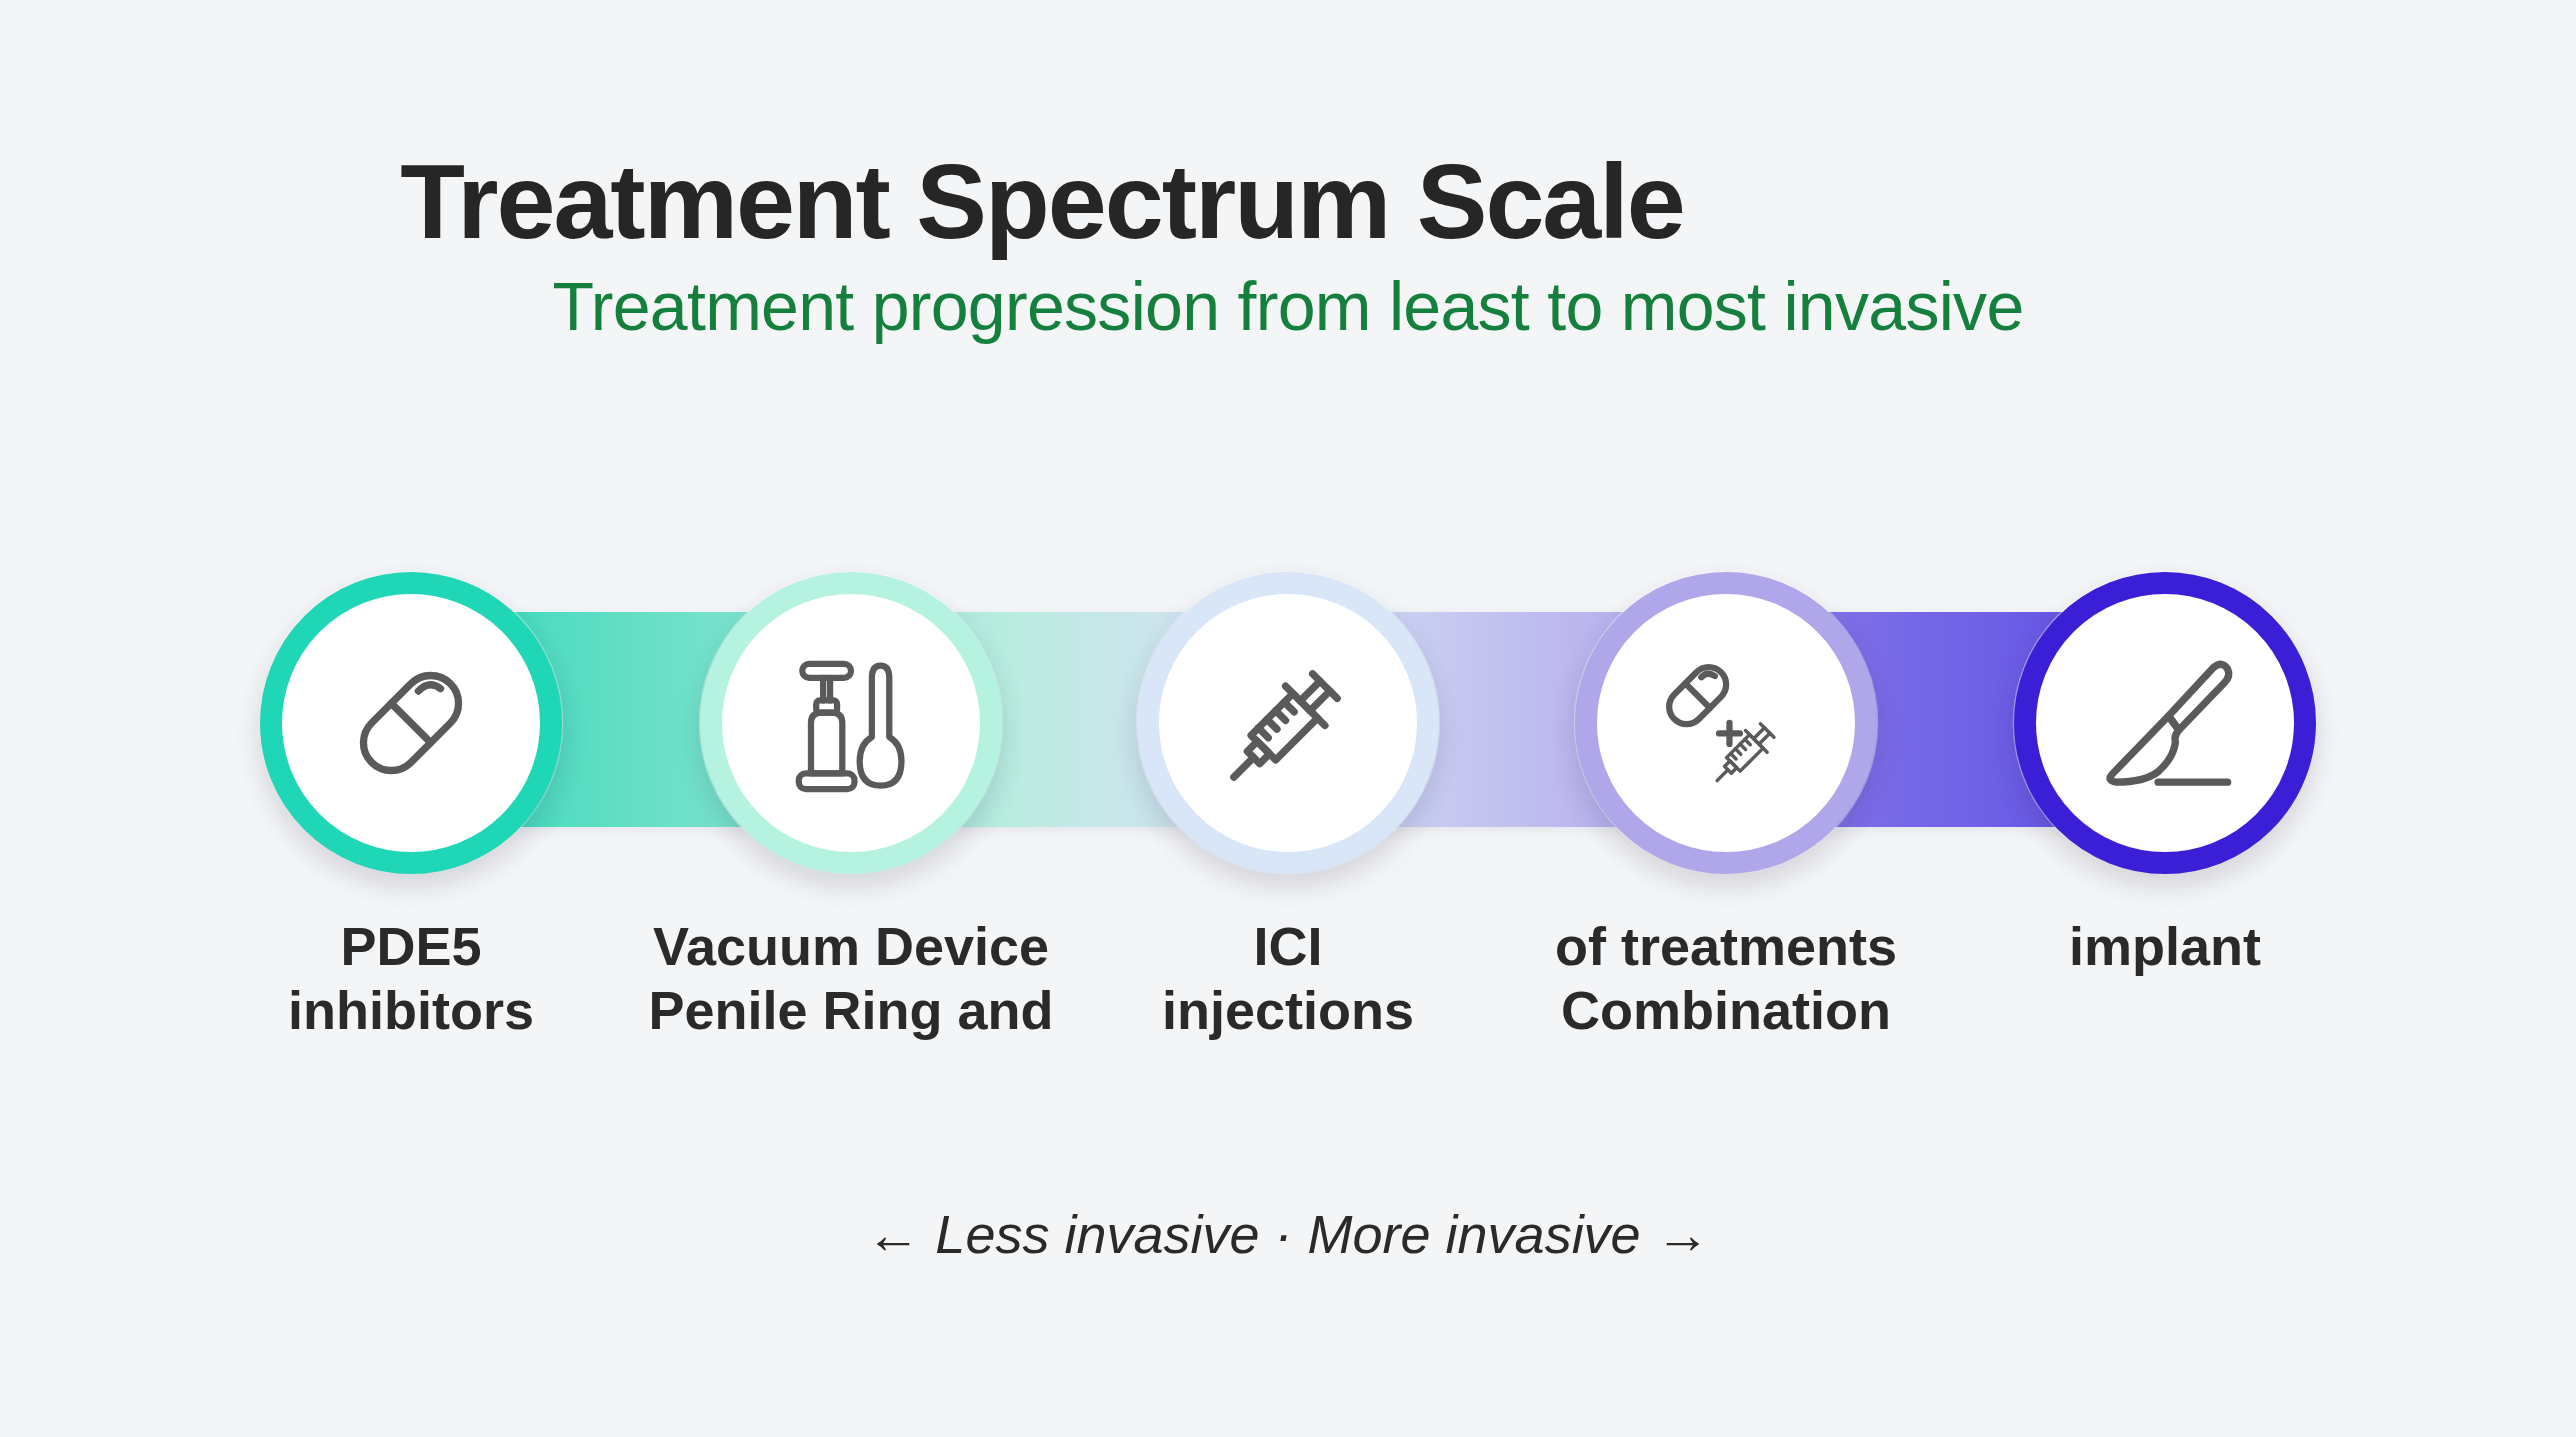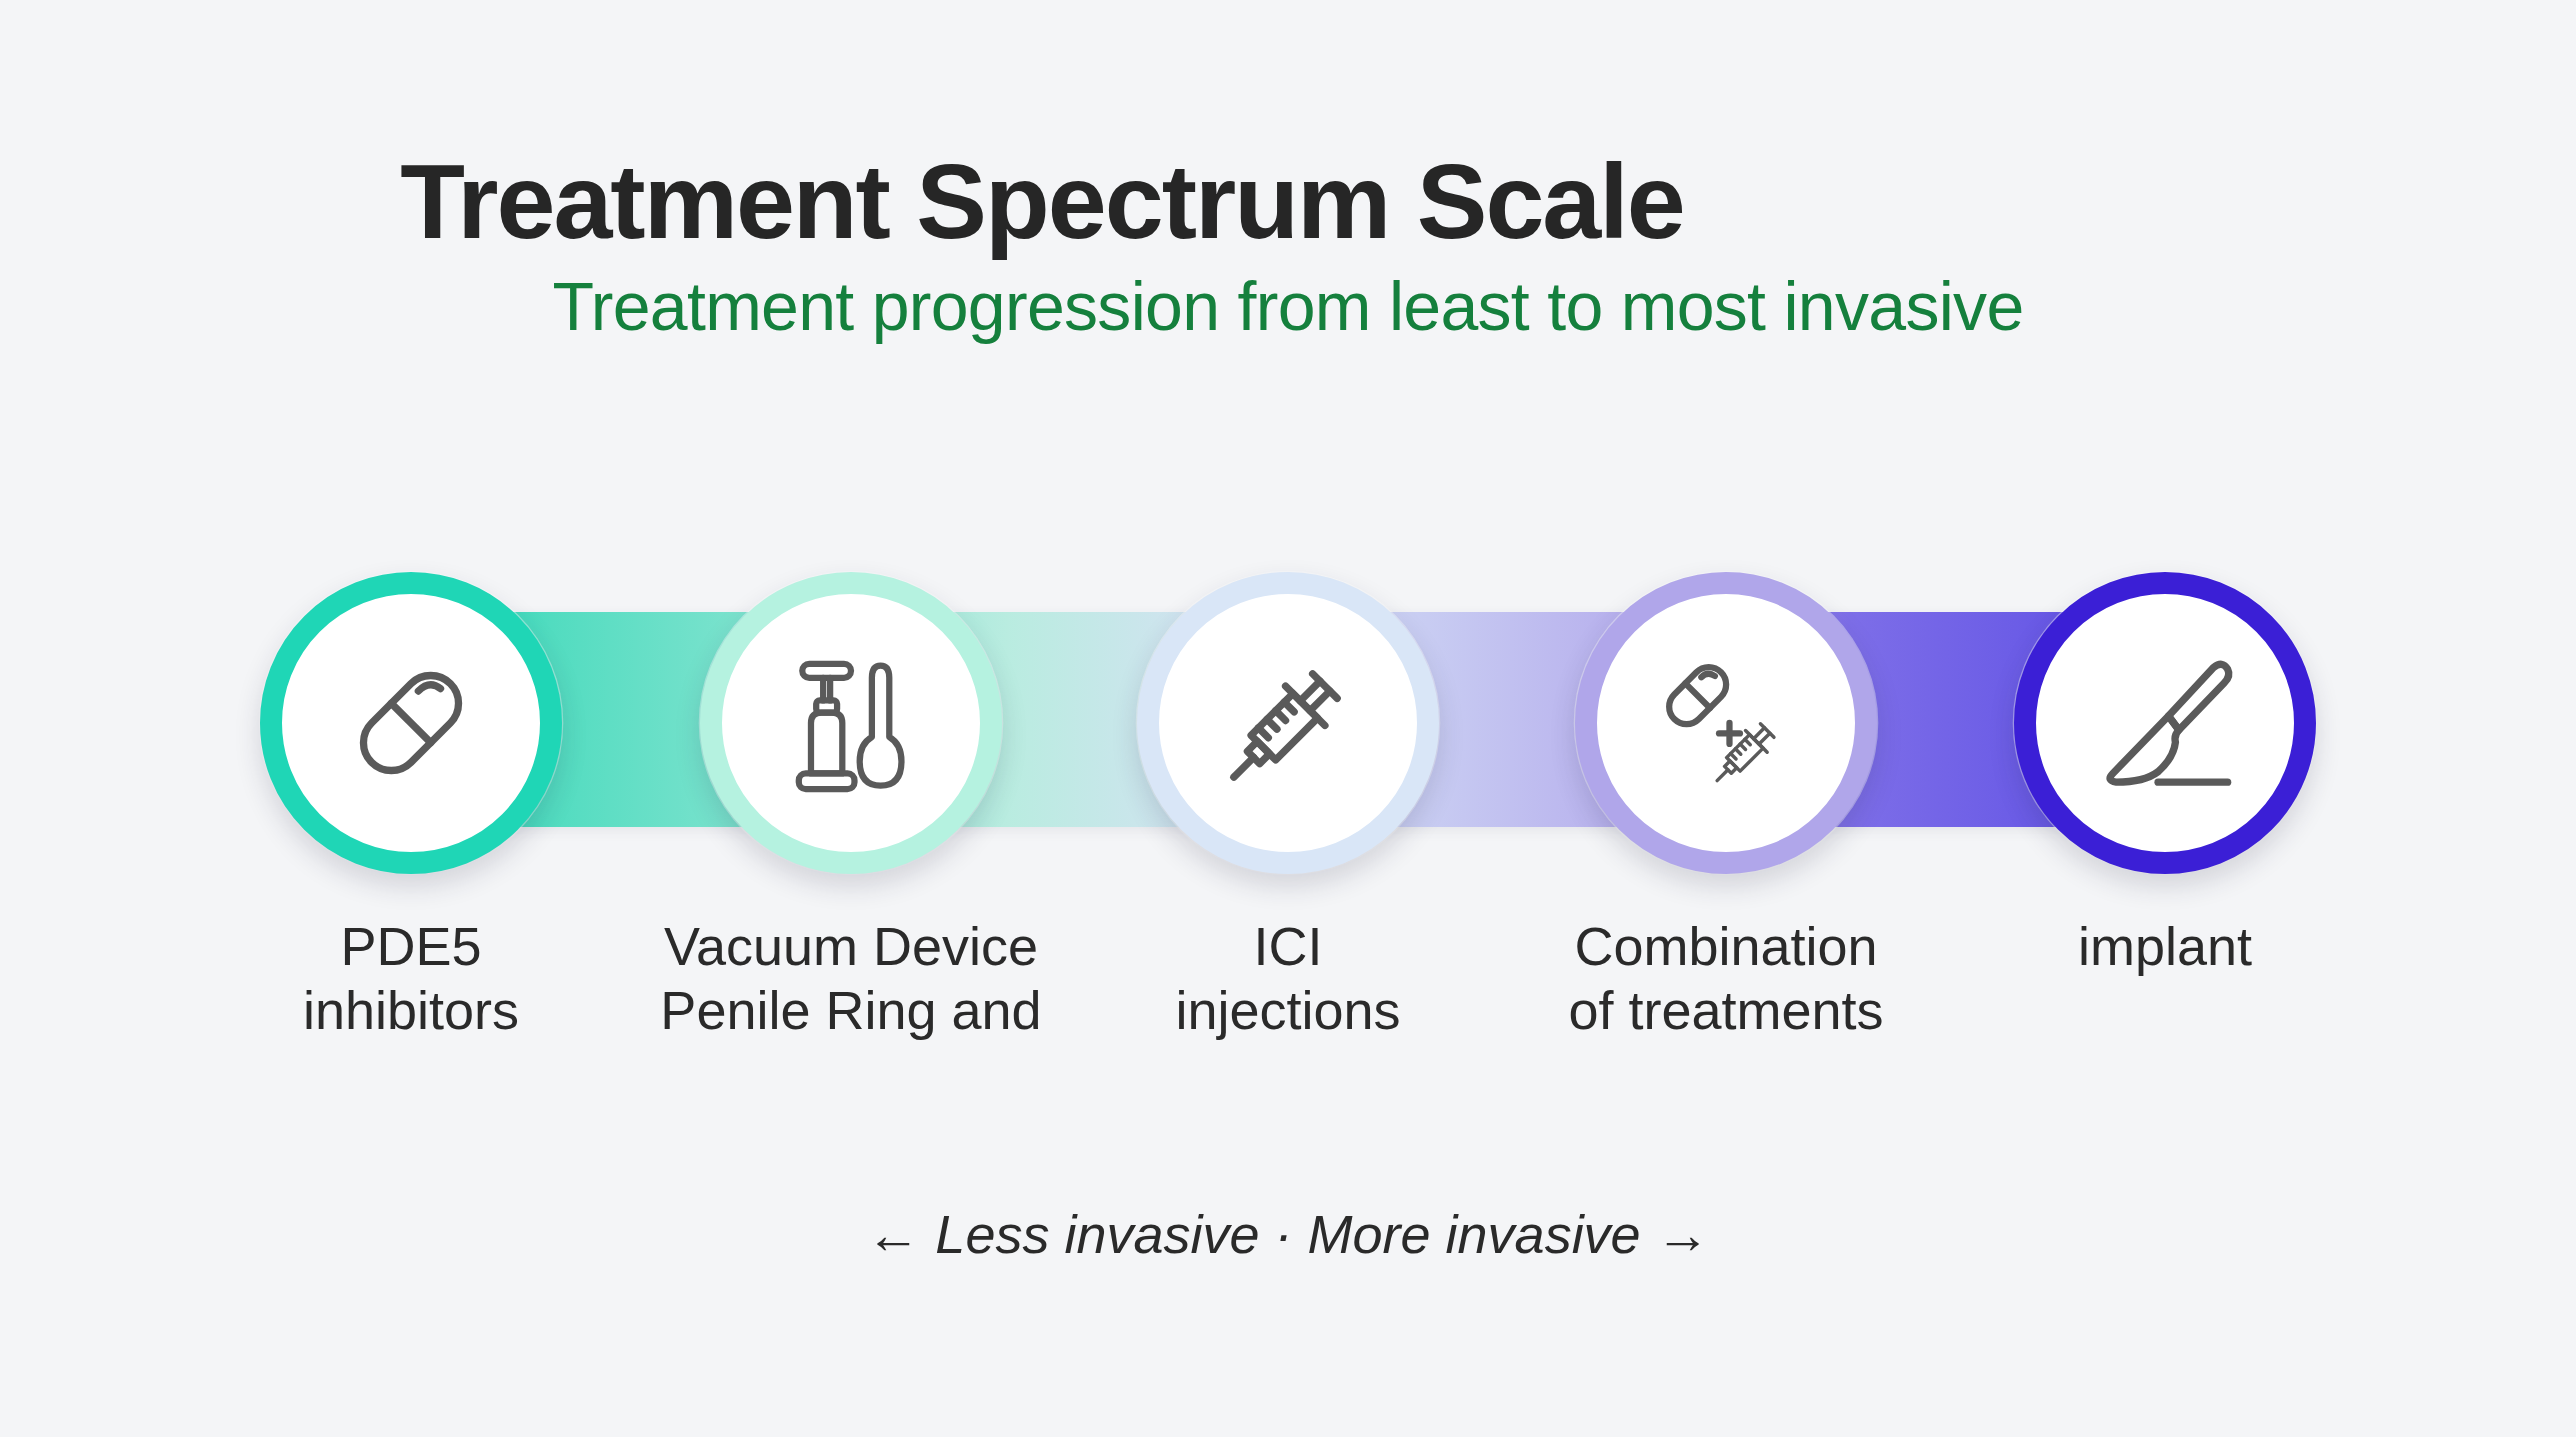--- a/index.html
+++ b/index.html
@@ -79,21 +79,21 @@
     height: 174px;
   }
   .label {
     position: absolute;
     top: 914px;
     width: 470px;
     margin-left: -235px;
     text-align: center;
     font-size: 54px;
     line-height: 64px;
-    font-weight: normal;
+    font-weight: bold;
     color: #2a2a2a;
   }
   .label span {
     display: block;
     white-space: nowrap;
   }
   .caption {
     position: absolute;
     left: 0;
     width: 2576px;
@@ -186,22 +186,22 @@
       <line x1="50" y1="40" x2="50" y2="48"></line>
       <line x1="57" y1="40" x2="57" y2="48"></line>
       <line x1="64" y1="34" x2="64" y2="66"></line>
       <line x1="64" y1="46" x2="80" y2="46"></line>
       <line x1="64" y1="54" x2="80" y2="54"></line>
       <line x1="80" y1="40" x2="80" y2="60"></line>
     </g>
   </svg>
 </div>
 <div class="label" style="left:1726px;">
+  <span>of treatments</span>
   <span>Combination</span>
-  <span>of treatments</span>
 </div>
 
 <div class="node" style="left:2165px; border:22px solid #3b1fd6;">
   <svg viewBox="0 0 100 100" fill="none" stroke="#5a5a5a" stroke-width="4.2" stroke-linecap="round" stroke-linejoin="round">
     <path d="M52 46 L78 18 Q83 14 86 19 Q88 23 84 27 L58 54 Z"></path>
     <path d="M52 46 L58 54 Q55 57 56 61 Q55 70 46 78 Q38 84 22 84 Q16 83 20 79 Z"></path>
     <line x1="46" y1="84" x2="86" y2="84"></line>
   </svg>
 </div>
 <div class="label" style="left:2165px;">

